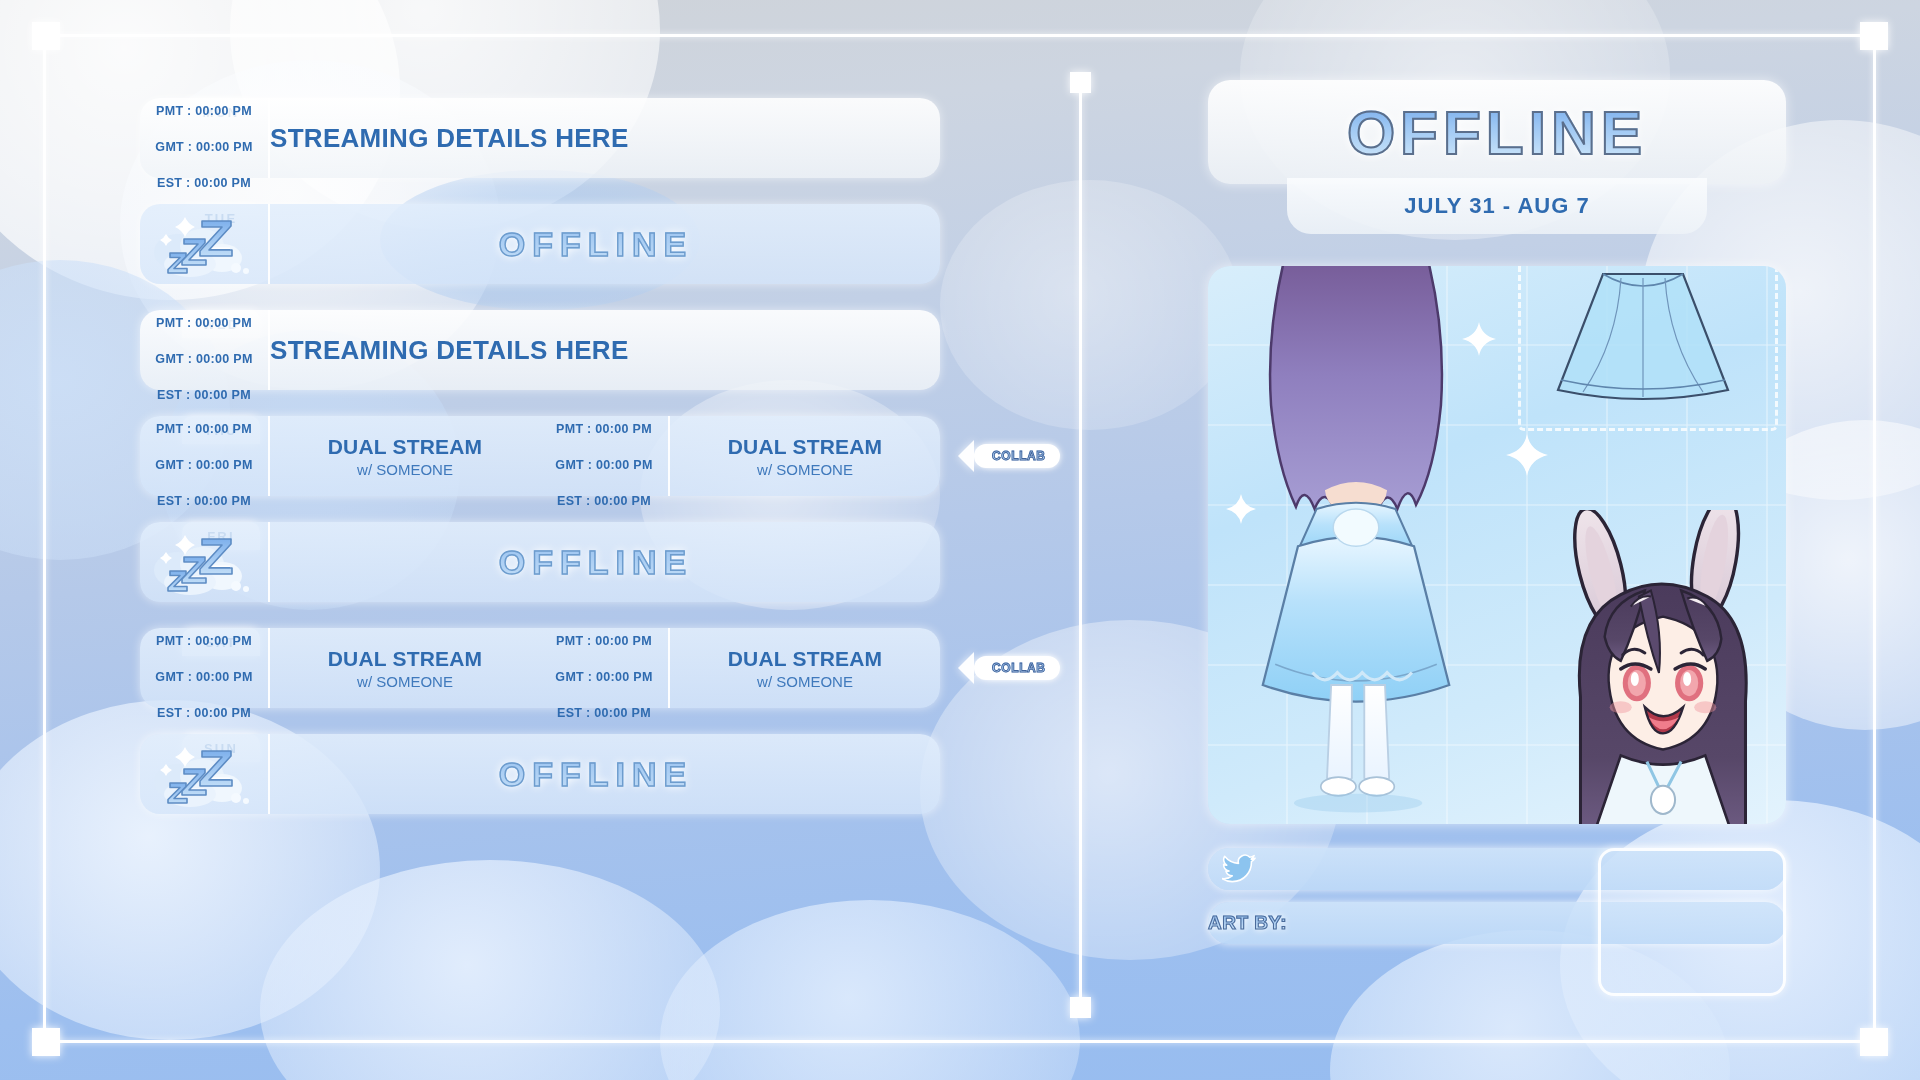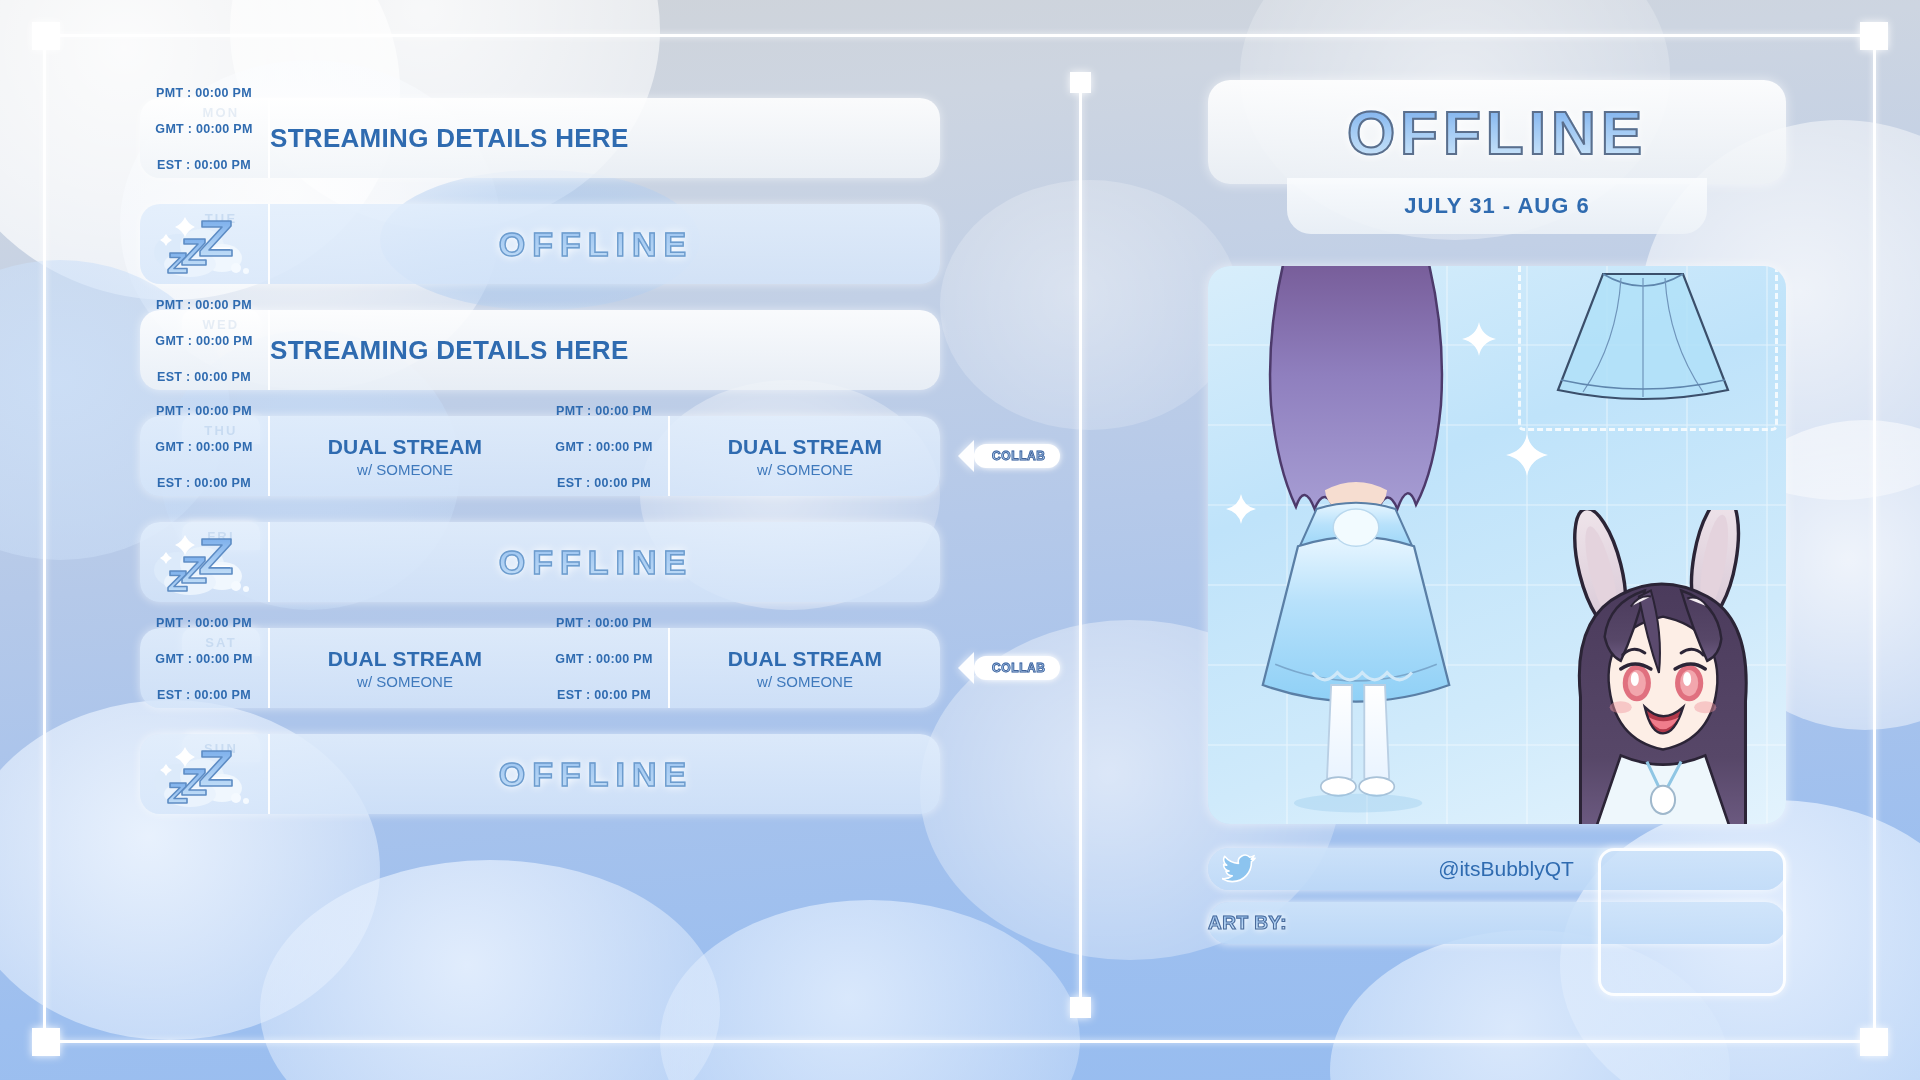--- a/index.html
+++ b/index.html
@@ -38,21 +38,21 @@
     position:relative; margin-top:26px;
     height:80px; border-radius:20px;
     display:flex; align-items:stretch;
     box-shadow:0 0 10px rgba(255,255,255,.55);
   }
   .row.light { background:linear-gradient(180deg,rgba(255,255,255,.90),rgba(240,244,248,.82)); }
   .row.tint  { background:linear-gradient(180deg,rgba(226,238,252,.88),rgba(214,230,250,.80)); }
 
   .times {
     width:130px; flex:0 0 130px;
-    display:flex; flex-direction:column; align-items:center; justify-content:flex-end;
+    display:flex; flex-direction:column; align-items:center; justify-content:flex-start;
     gap:10px; padding:6px 0;
     border-right:2px solid rgba(255,255,255,.95);
   }
   .time-line { font-size:12.5px; font-weight:bold; color:#2f6bb0; letter-spacing:.3px; white-space:nowrap; }
   .time-sep { width:46px; height:2px; background:rgba(255,255,255,.95); border-radius:1px; margin:1px 0; }
 
   .row-main { flex:1; display:flex; align-items:center; }
   .title-main { font-size:26px; font-weight:bold; color:#2f6bb0; letter-spacing:.3px; }
 
   
@@ -426,21 +426,21 @@
           </div>
           <div class="offline-text">OFFLINE</div>
         </div>
       </div>
     </div>
 
   <div id="right">
     <div class="hdr-card">
       <div class="hdr-title">OFFLINE</div>
     </div>
-    <div class="date-card">JULY 31 - AUG 6</div>
+    <div class="date-card">JULY 31 - AUG 7</div>
 
     <div id="art">
       <div class="art-grid"></div>
       <div class="art-dash" style="left:310px;top:-20px;width:260px;height:185px;border-radius:6px;"></div>
 
       <svg viewBox="0 0 200 150" style="position:absolute;left:330px;top:6px;width:210px;height:150px;">
         <path d="M60 2 L140 2 L185 118 Q100 136 15 118 Z" fill="rgba(176,224,248,.85)" stroke="#3b4f6b" stroke-width="2.2"></path>
         <path d="M60 2 Q100 26 140 2" fill="none" stroke="#5f86ad" stroke-width="1.6"></path>
         <path d="M78 6 Q74 70 40 120" fill="none" stroke="#6f94ba" stroke-width="1.2"></path>
         <path d="M122 6 Q126 70 160 120" fill="none" stroke="#6f94ba" stroke-width="1.2"></path>
@@ -537,21 +537,20 @@
     </div>
   </div>
 
   <div id="footer">
     <div class="f-row">
       <span class="tw-icon">
         <svg viewBox="0 0 34 30" style="width:34px;height:30px;">
           <path d="M33 4.2c-1.2.55-2.5.92-3.85 1.08A6.7 6.7 0 0 0 32.1 1.6a13.4 13.4 0 0 1-4.25 1.63 6.7 6.7 0 0 0-11.4 6.1A19 19 0 0 1 2.6 2.3a6.7 6.7 0 0 0 2.07 8.94 6.6 6.6 0 0 1-3.03-.84v.08a6.7 6.7 0 0 0 5.37 6.57 6.7 6.7 0 0 1-3.02.12 6.7 6.7 0 0 0 6.26 4.65A13.5 13.5 0 0 1 0 24.6a19 19 0 0 0 10.3 3.02c12.36 0 19.12-10.24 19.12-19.12l-.02-.87A13.6 13.6 0 0 0 33 4.2z" fill="#8cc4ef" stroke="#fff" stroke-width="1.6" stroke-linejoin="round"></path>
         </svg>
       </span>
-      <span class="f-handle">@itsBubblyQT</span>
     </div>
 
     <div class="f-row">
       <span class="f-label">ART BY:</span>
     </div>
 
   </div>
 
   <div id="empty-box"></div>
 </div>

